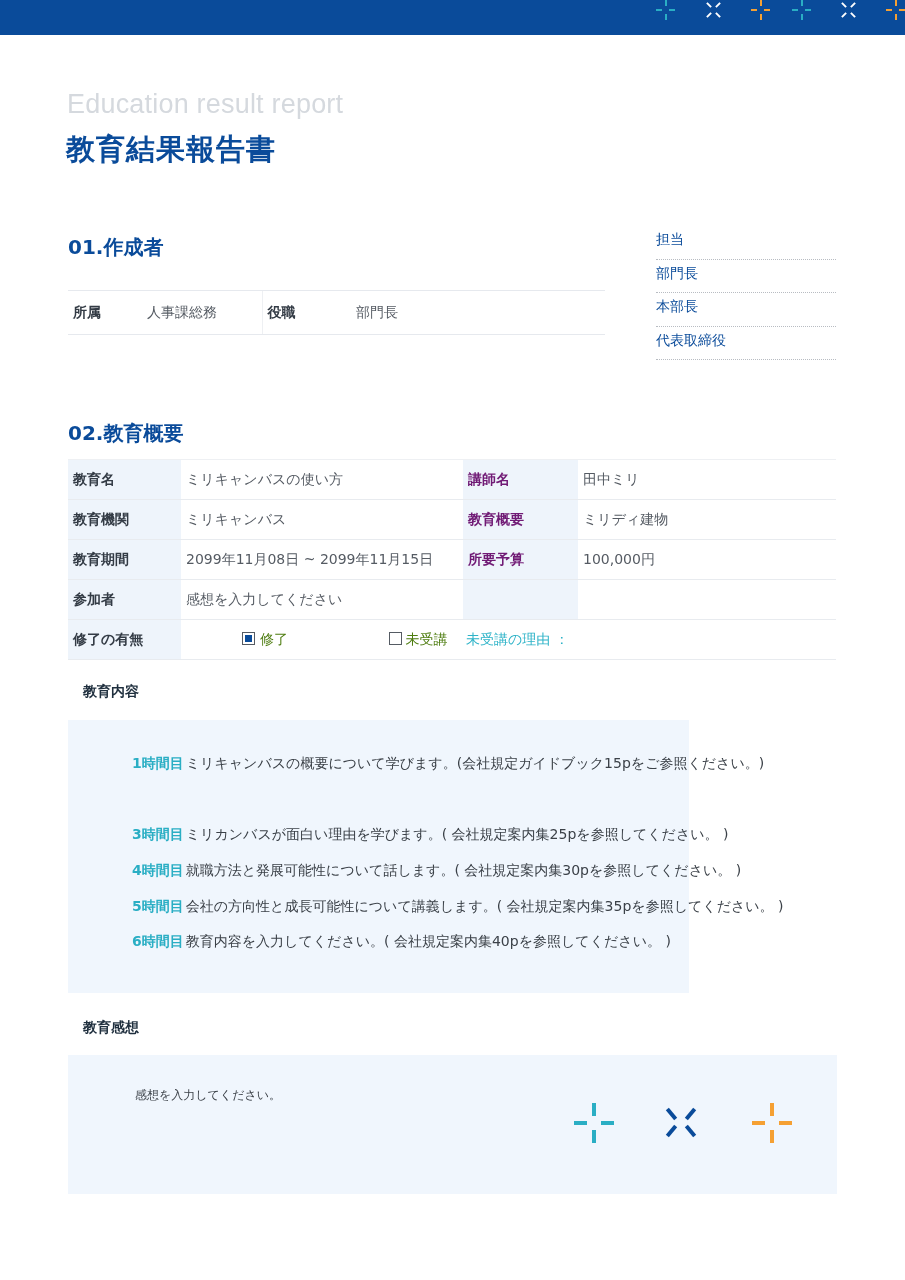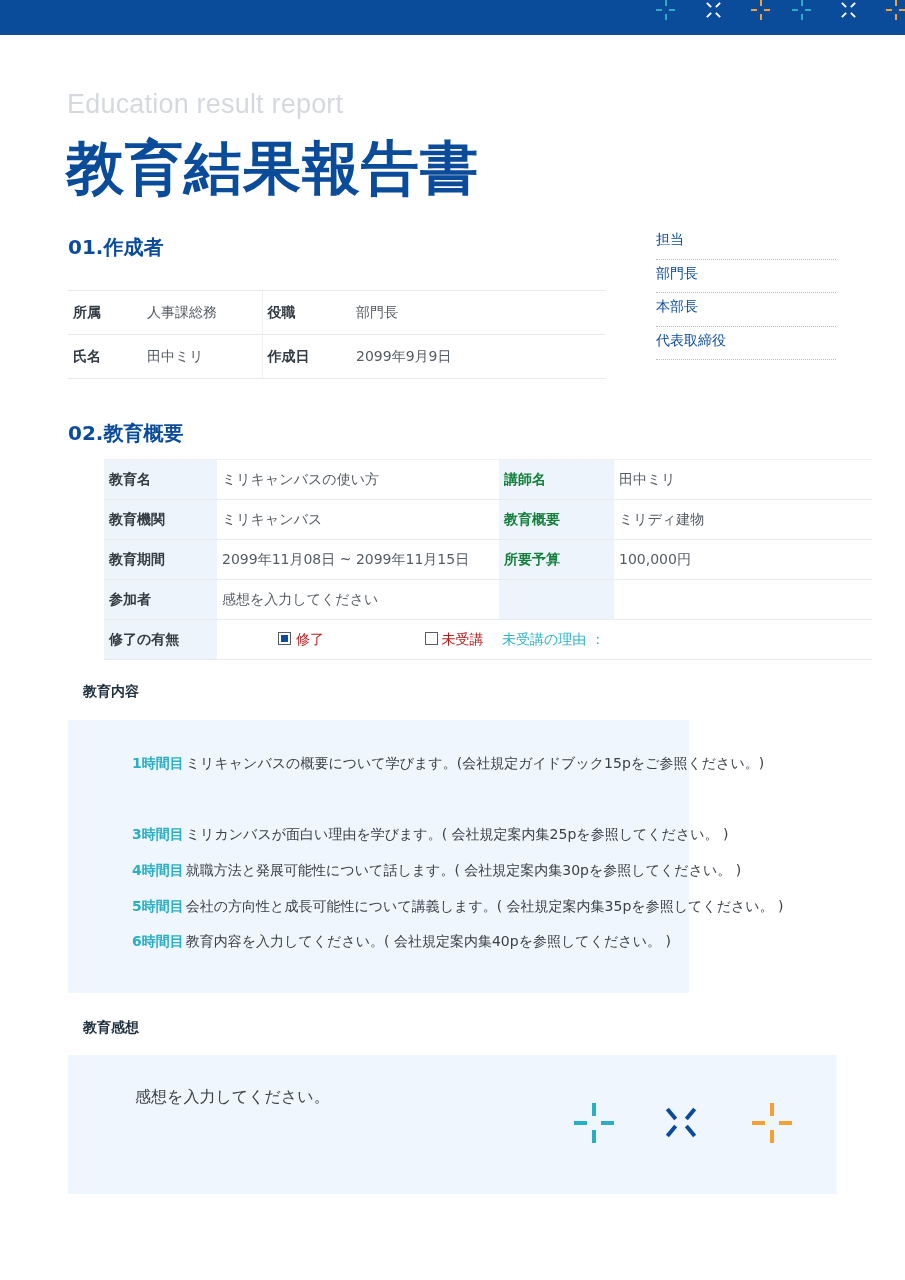--- a/index.html
+++ b/index.html
@@ -4,54 +4,54 @@
 <style>
   * { box-sizing: border-box; margin: 0; padding: 0; }
   html, body { width: 905px; height: 1280px; background: #ffffff; }
   body { font-family: "DejaVu Sans", "Liberation Sans", sans-serif; color: #333b45; position: relative; overflow: hidden; }
 
   .topbar { position: absolute; left: 0; top: 0; width: 905px; height: 35px; background: #0a4b9a; }
   .spark { position: absolute; width: 22px; height: 22px; }
   .spark i { position: absolute; display: block; }
 
   .subtitle { position: absolute; left: 67px; top: 89px; font-size: 27px; color: #d5d9de; font-family: "Liberation Sans", sans-serif; letter-spacing: 0.2px; }
-  .title { position: absolute; left: 66px; top: 130px; font-size: 58px; font-weight: bold; color: #0a4b9a; letter-spacing: 1px; }
+  .title { position: absolute; left: 66px; top: 130px; font-size: 29px; font-weight: bold; color: #0a4b9a; letter-spacing: 1px; }
 
   .h2 { position: absolute; font-size: 20px; font-weight: bold; color: #0a4b9a; }
 
   .author-table { position: absolute; left: 68px; top: 290px; width: 537px; border-collapse: collapse; font-size: 14px; }
   .author-table td { height: 44px; border-top: 1px solid #e6e9ee; border-bottom: 1px solid #e6e9ee; padding: 0 5px; }
   .author-table .lbl { font-weight: bold; color: #333b45; }
   .author-table .val { color: #555b63; }
   .author-table td.sep { border-left: 1px solid #eef0f3; }
 
   .approvals { position: absolute; left: 656px; top: 226px; width: 180px; }
   .approval { height: 33.5px; border-bottom: 1px dotted #b8bcc2; font-size: 14px; color: #0a4b9a; padding-top: 5px; }
 
-  .overview { position: absolute; left: 68px; top: 459px; width: 768px; border-collapse: collapse; font-size: 14px; margin-left: 36px; }
+  .overview { position: absolute; left: 68px; top: 459px; width: 768px; border-collapse: collapse; font-size: 14px; }
   .overview td { height: 40px; border-bottom: 1px solid #e8ebef; padding: 0 5px; }
   .overview td.lbl { background: #eef4fb; font-weight: bold; color: #333b45; width: 113px; }
-  .overview td.lbl2 { background: #eef4fb; font-weight: bold; color: #15803d; width: 115px; }
+  .overview td.lbl2 { background: #eef4fb; font-weight: bold; color: #701a75; width: 115px; }
   .overview td.val { color: #555b63; background: #ffffff; }
   .overview td.val1 { width: 282px; }
   .overview tr:first-child td { border-top: 1px solid #eef0f3; }
 
   .cb { display: inline-block; width: 13px; height: 13px; border: 1px solid #555b63; vertical-align: -1px; position: relative; margin-right: 5px; }
   .cb.checked::after { content: ""; position: absolute; left: 2px; top: 2px; width: 7px; height: 7px; background: #0a4b9a; }
-  .opt { display: inline-block; color: #b91c1c; padding-left: 47px; }
+  .opt { display: inline-block; color: #4d7c0f; padding-left: 47px; }
   .reason { color: #2db3c8; margin-left: 14px; }
 
   .label-small { position: absolute; font-size: 14px; font-weight: bold; color: #1f2f3e; }
 
   .content-box { position: absolute; left: 68px; top: 720px; width: 621px; height: 273px; background: #f0f6fd; }
   .lesson { position: absolute; left: 64px; font-size: 14px; color: #3b4148; white-space: nowrap; }
   .lesson .num { color: #2aaec4; font-weight: bold; margin-right: 2px; }
 
   .impression-box { position: absolute; left: 68px; top: 1055px; width: 769px; height: 139px; background: #f0f6fd; }
-  .impression-text { position: absolute; left: 67px; top: 32px; font-size: 16px; color: #3b4148; }
+  .impression-text { position: absolute; left: 67px; top: 32px; font-size: 12px; color: #3b4148; }
 </style>
 </head>
 <body>
 
 <div class="topbar">
   <div class="spark" style="left:655px;top:0px;">
     <i style="left:10px;top:0;width:2px;height:6px;background:#2aaec4"></i>
     <i style="left:10px;top:14px;width:2px;height:6px;background:#2aaec4"></i>
     <i style="left:1px;top:9px;width:6px;height:2px;background:#2aaec4"></i>
     <i style="left:14px;top:9px;width:6px;height:2px;background:#2aaec4"></i>
@@ -92,26 +92,20 @@
 <div class="title">教育結果報告書</div>
 
 <div class="h2" style="left:68px;top:234px;">01.作成者</div>
 <table class="author-table">
   <tbody>
       <tr>
     <td class="lbl" style="width:74px">所属</td>
     <td class="val" style="width:120px">人事課総務</td>
     <td class="lbl sep" style="width:89px">役職</td>
     <td class="val">部門長</td>
-  </tr>
-  <tr>
-    <td class="lbl">氏名</td>
-    <td class="val">田中ミリ</td>
-    <td class="lbl sep">作成日</td>
-    <td class="val">2099年9月9日</td>
   </tr>
 </tbody>
   </table>
 
 <div class="approvals">
   <div class="approval">担当</div>
   <div class="approval">部門長</div>
   <div class="approval">本部長</div>
   <div class="approval">代表取締役</div>
 </div>

